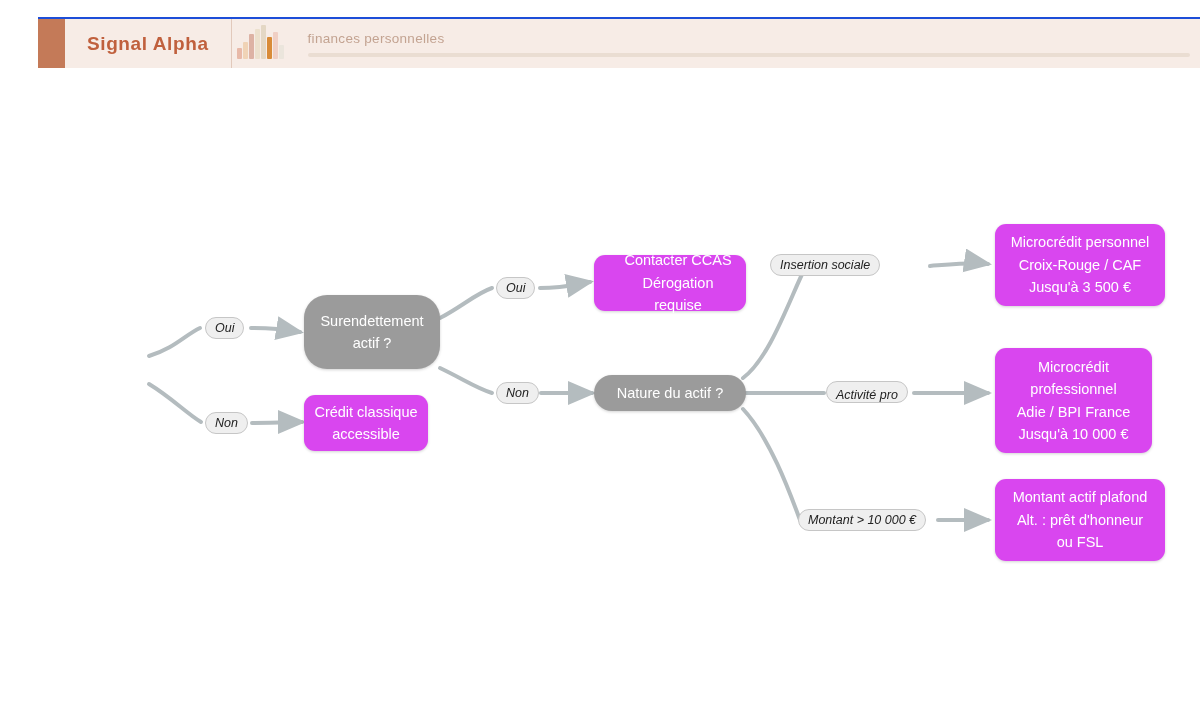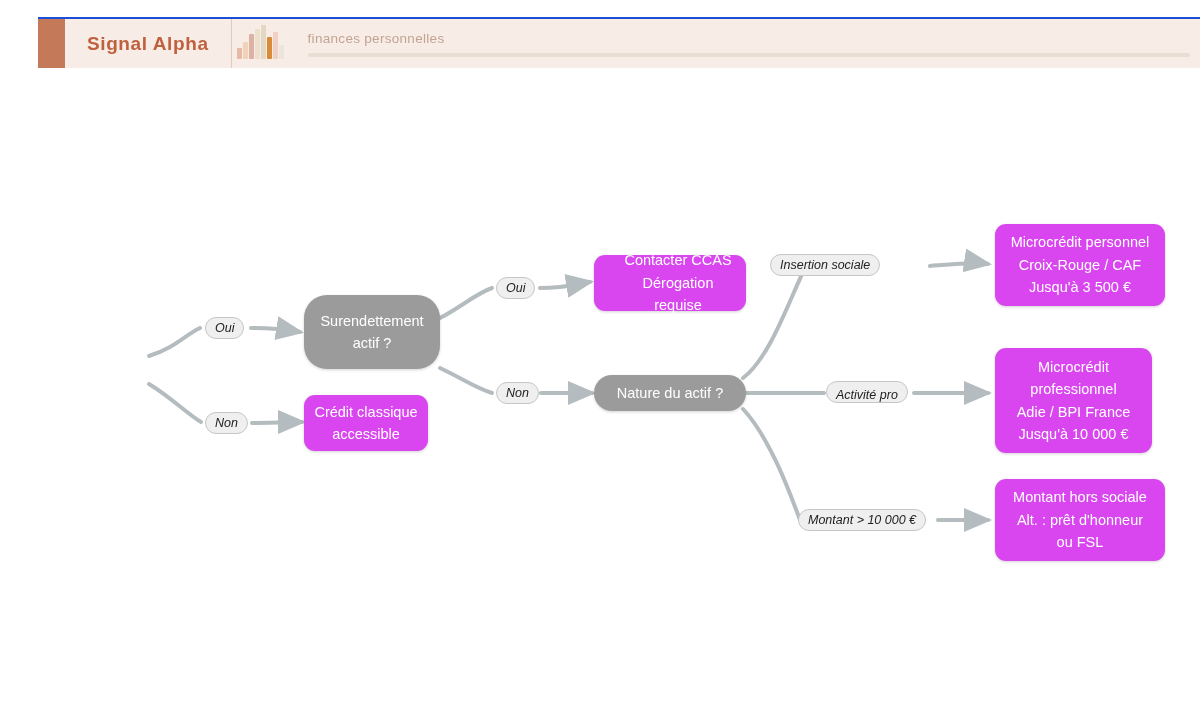--- a/index.html
+++ b/index.html
@@ -240,21 +240,21 @@
   </div>
 
   <div class="node teal" style="left:995px; top:272px; width:157px; height:105px;margin-top:8px;">
     <span style="white-space:pre-line;">Microcrédit
 professionnel
 Adie / BPI France
 Jusqu'à 10 000 €</span>
   </div>
 
   <div class="node teal" style="left:995px; top:411px; width:170px; height:82px;">
-    <span style="white-space:pre-line;">Montant hors sociale
+    <span style="white-space:pre-line;">Montant actif plafond
 Alt. : prêt d'honneur
 ou FSL</span>
   </div>
 
   <div class="edge-label" style="left:205px; top:249px;">
     <span>Oui</span>
   </div>
 
   <div class="edge-label" style="left:205px; top:344px;">
     <span>Non</span>

